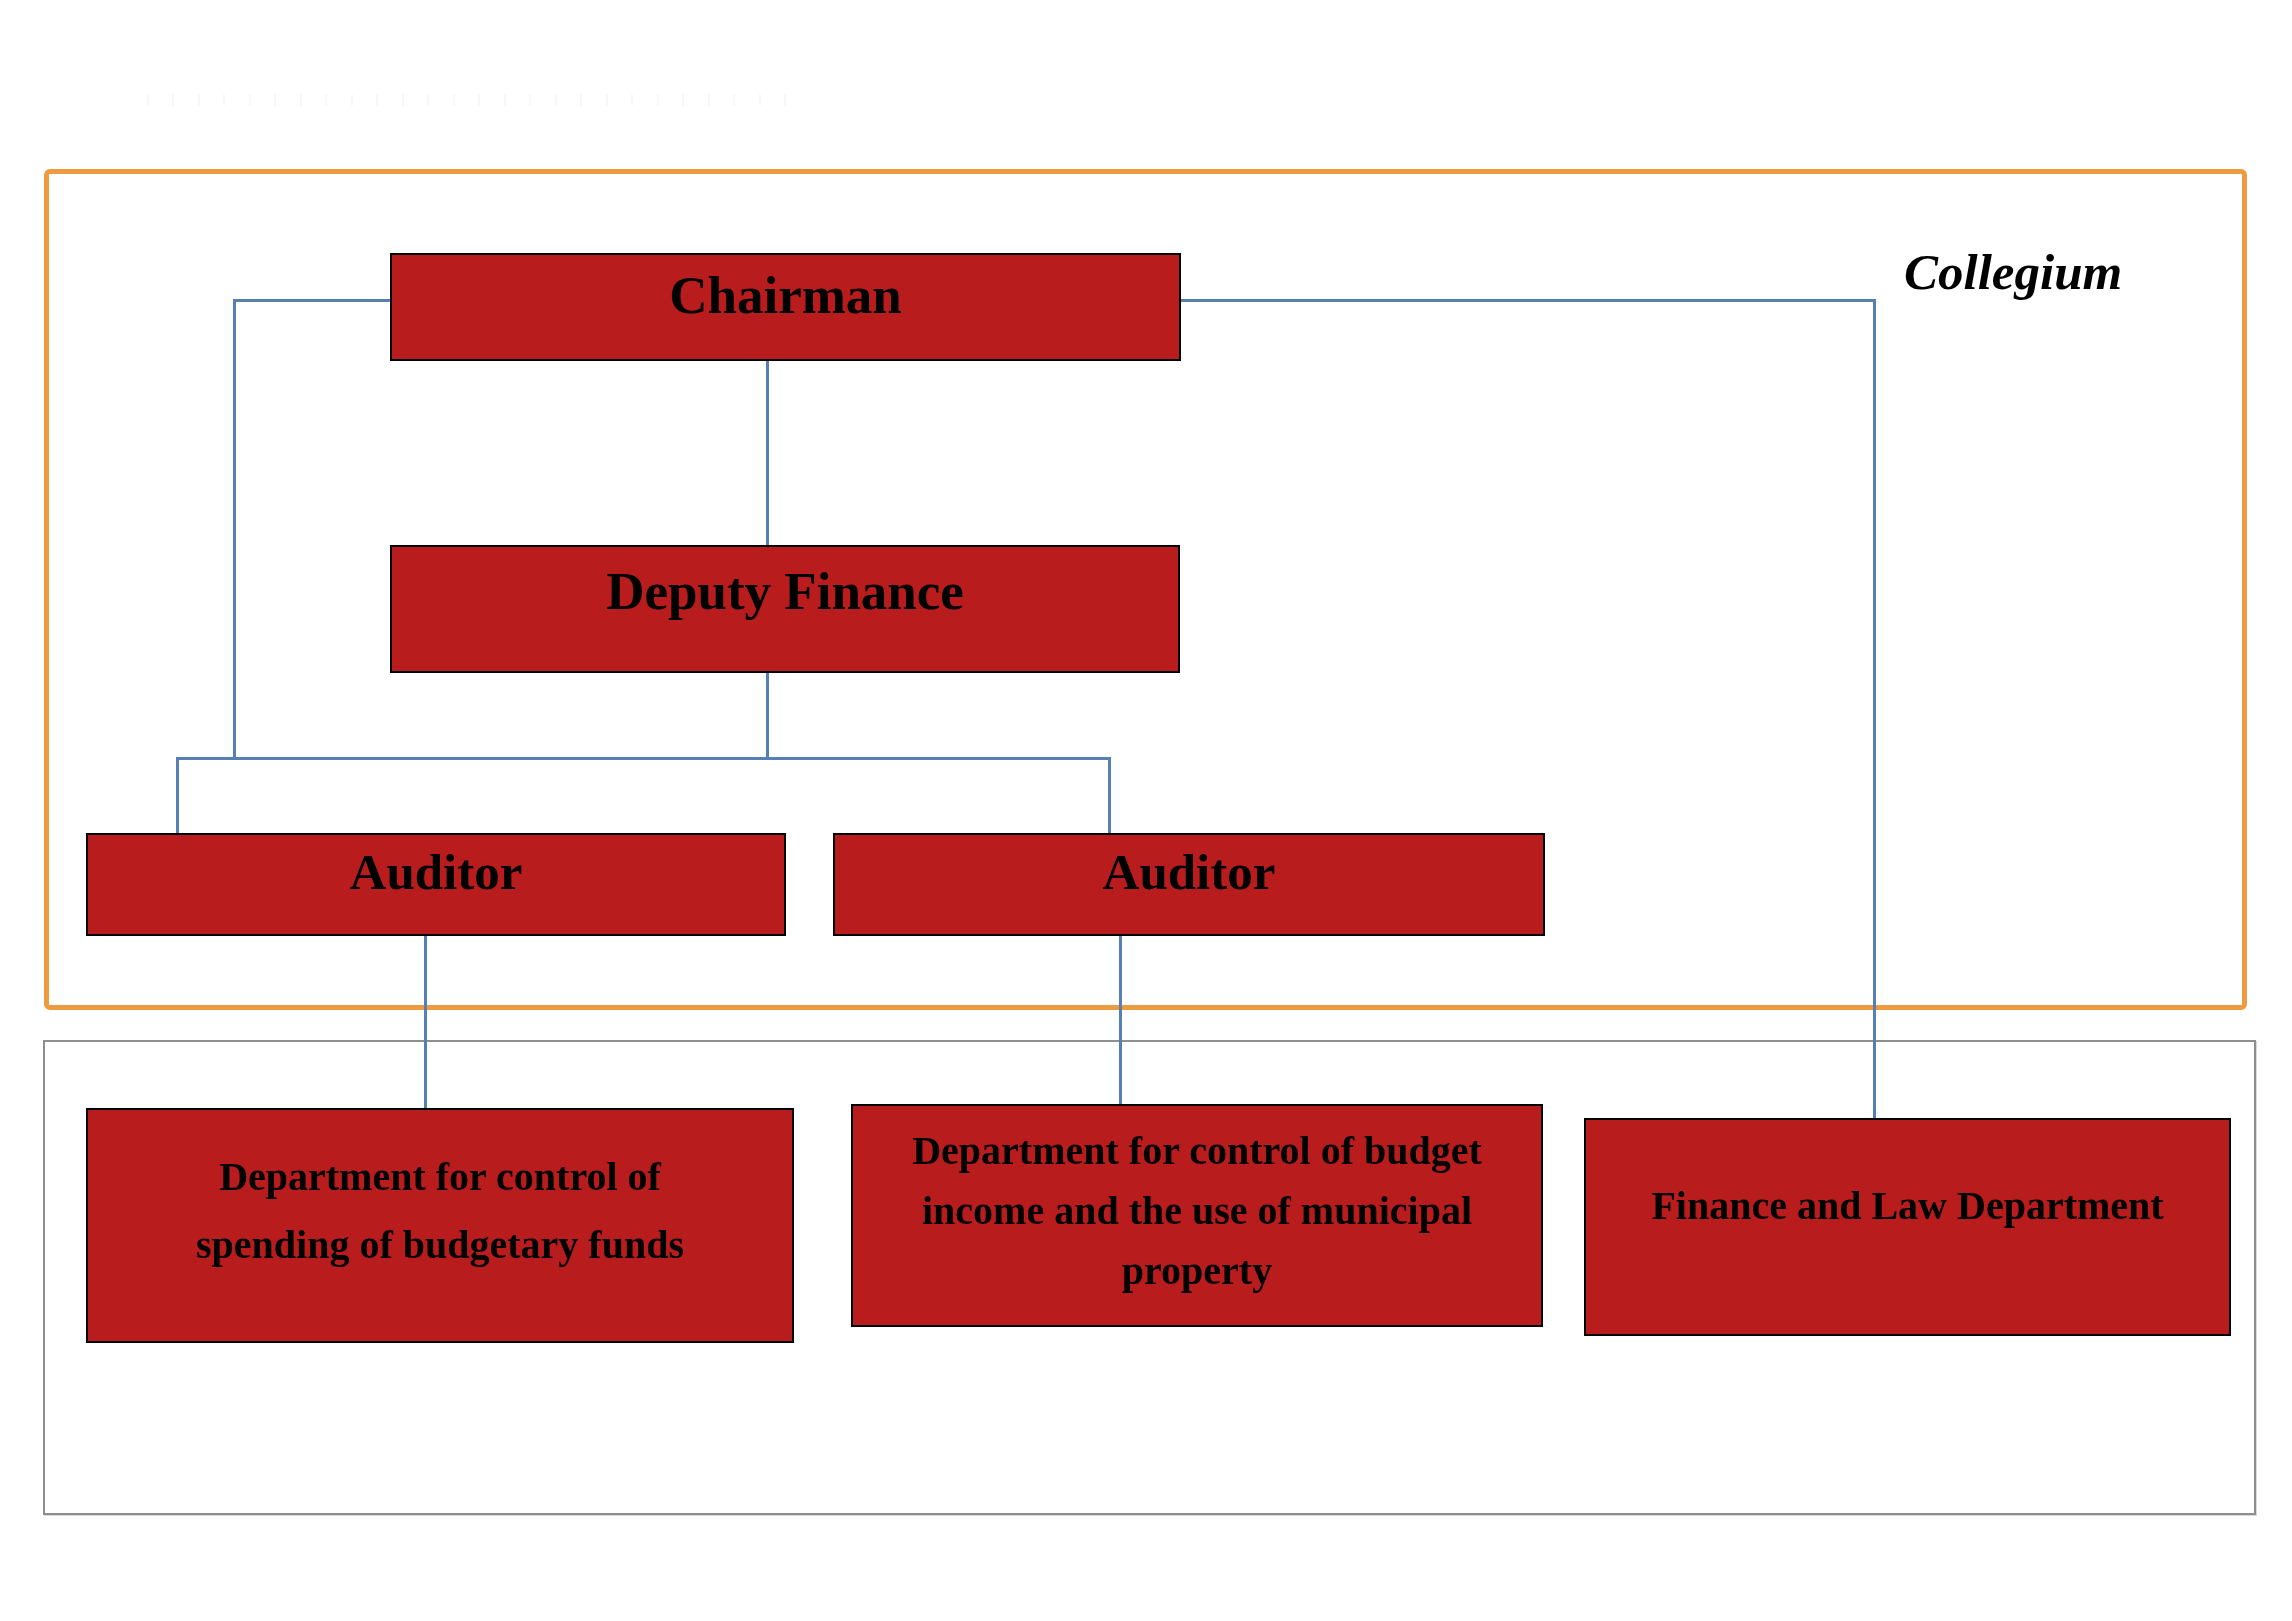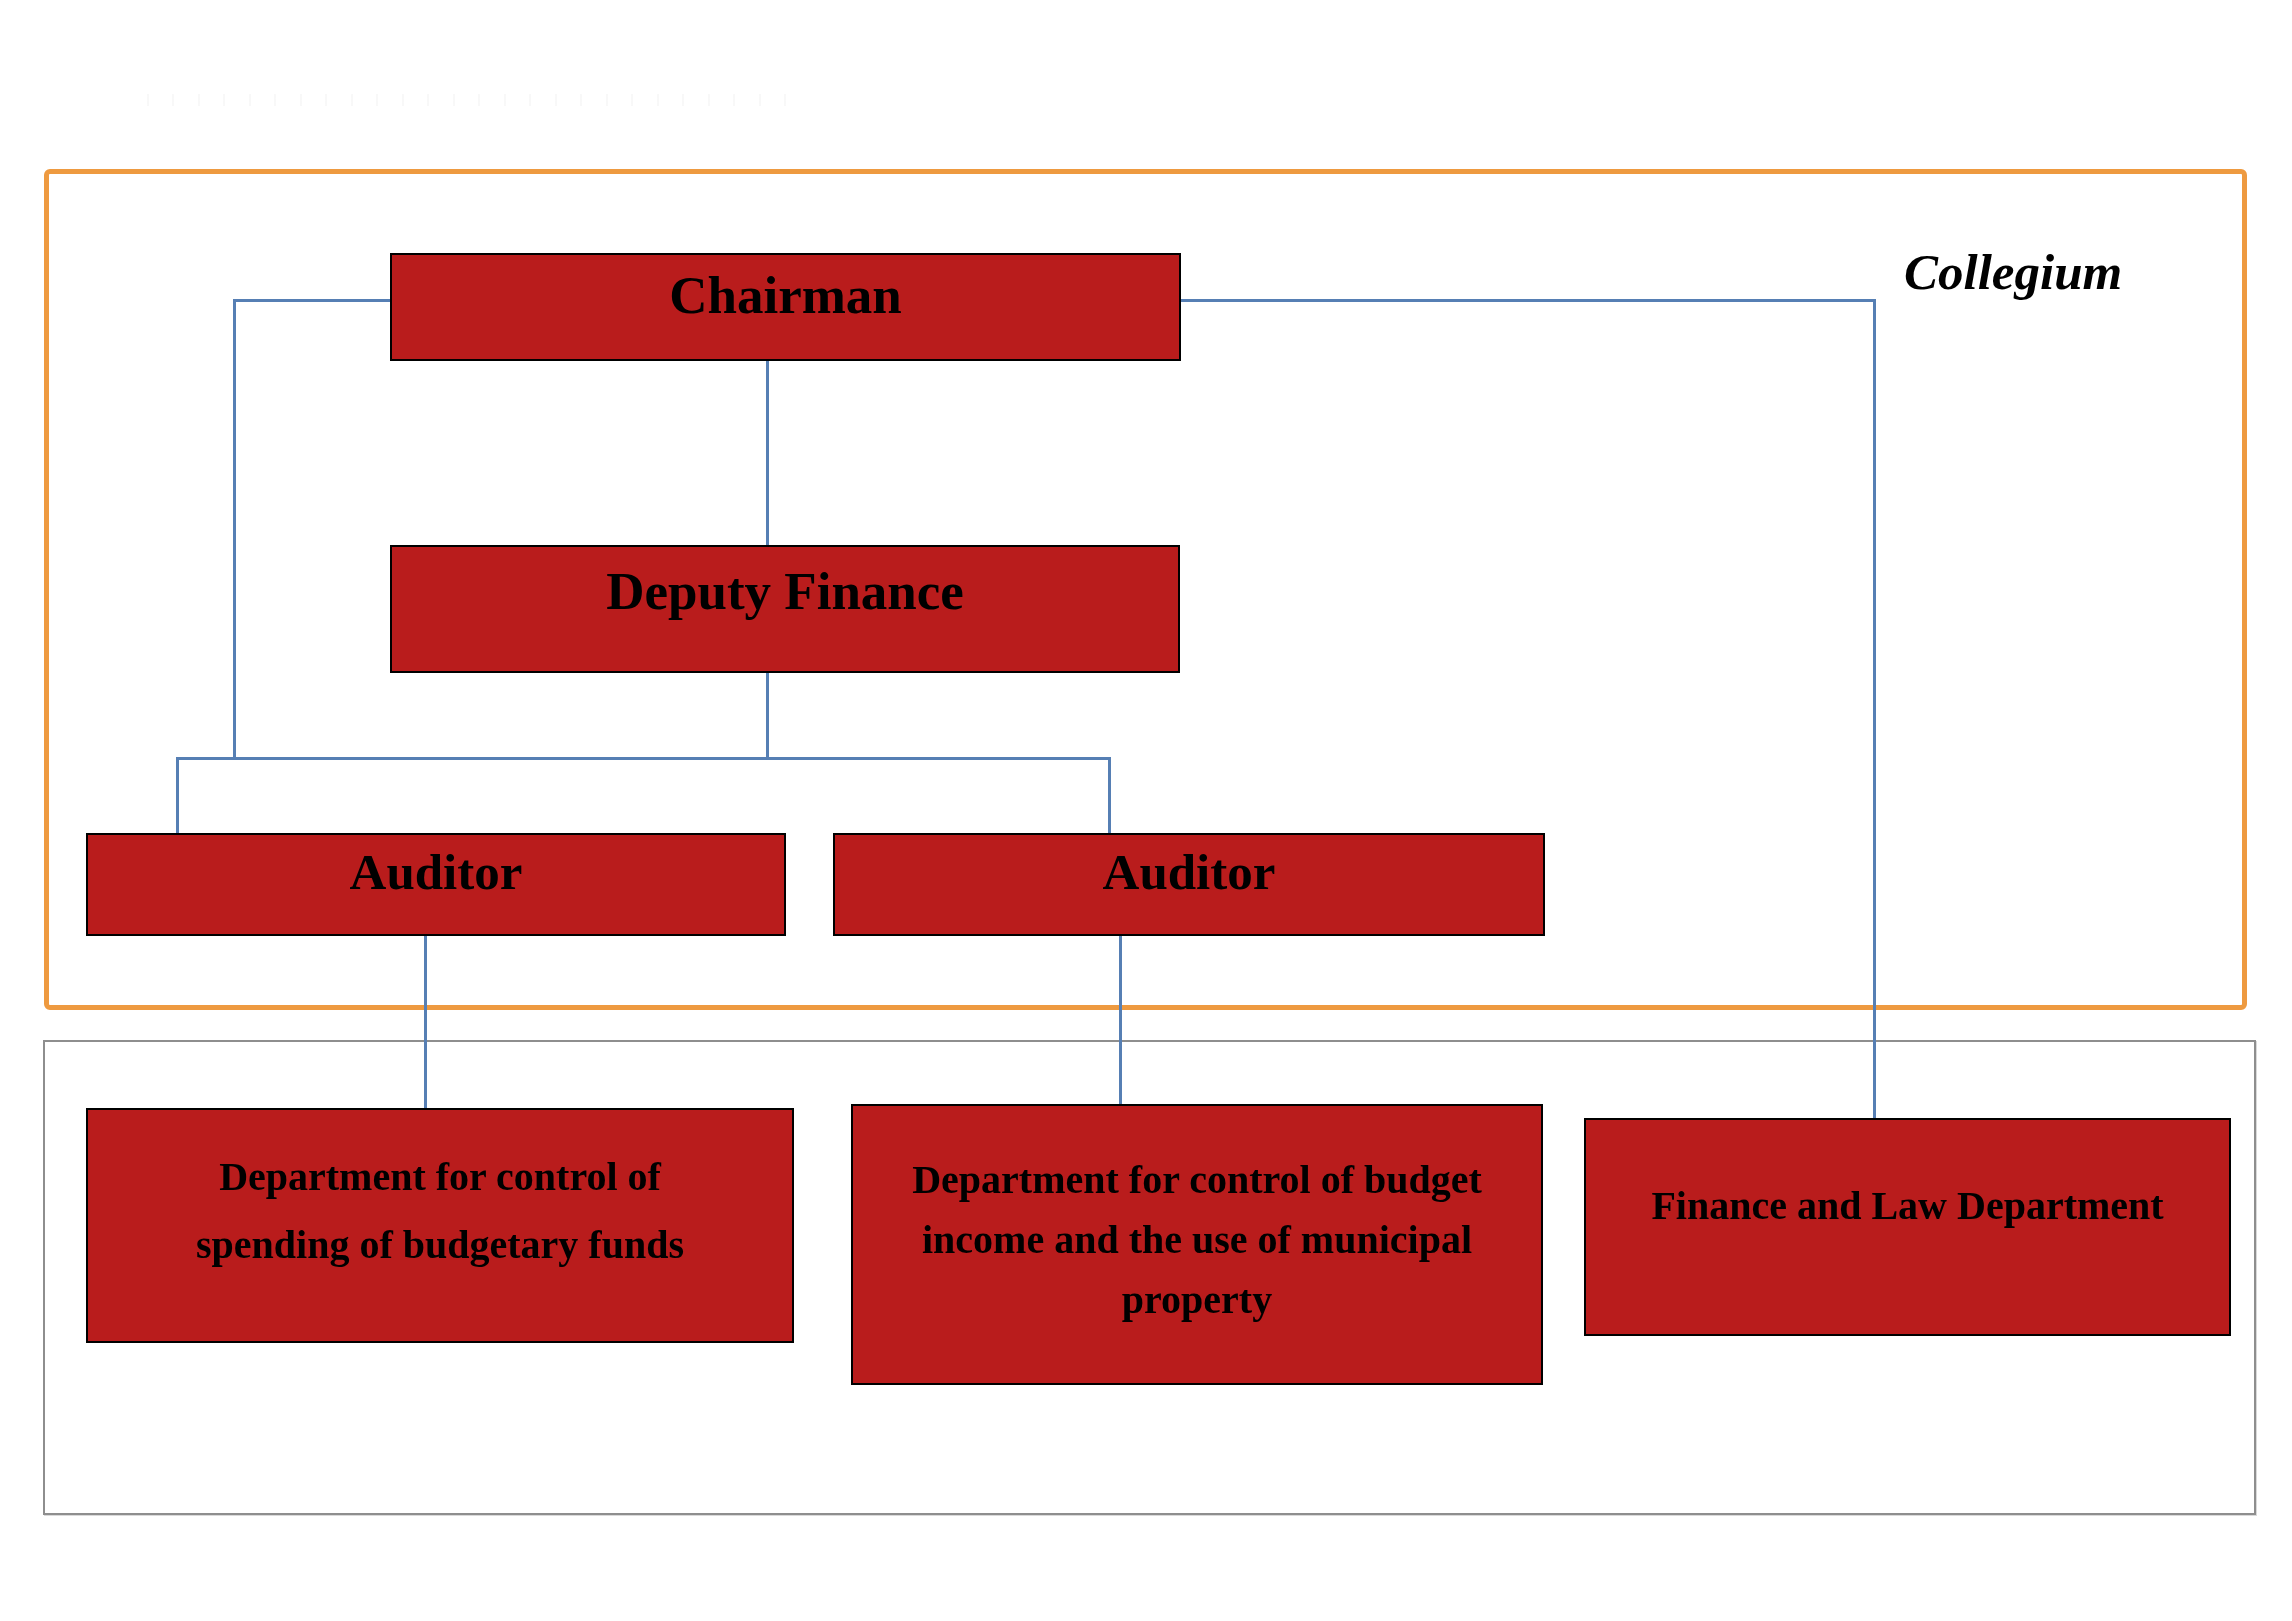--- a/index.html
+++ b/index.html
@@ -100,21 +100,21 @@
 
   .dept {
     flex-direction: column;
     justify-content: center;
     align-items: center;
     font-size: 40px;
     line-height: 1.5;
     padding-bottom: 29px;
   }
   #node-dept-spending { left:  86px; top: 1108px; width: 708px; height: 235px; gap: 8px; }
-  #node-dept-income   { left: 851px; top: 1104px; width: 692px; height: 281px; padding-bottom: 9.8px; }
+  #node-dept-income   { left: 851px; top: 1104px; width: 692px; height: 223px; padding-bottom: 9.8px; }
   #node-dept-finance  { left: 1584px; top: 1118px; width: 647px; height: 218px; padding-bottom: 43px; }
 
   .dept-line { display: block; }
 </style>
 </head>
 <body>
 
 <div id="canvas">
 
   <div class="faded-artifact"></div>

